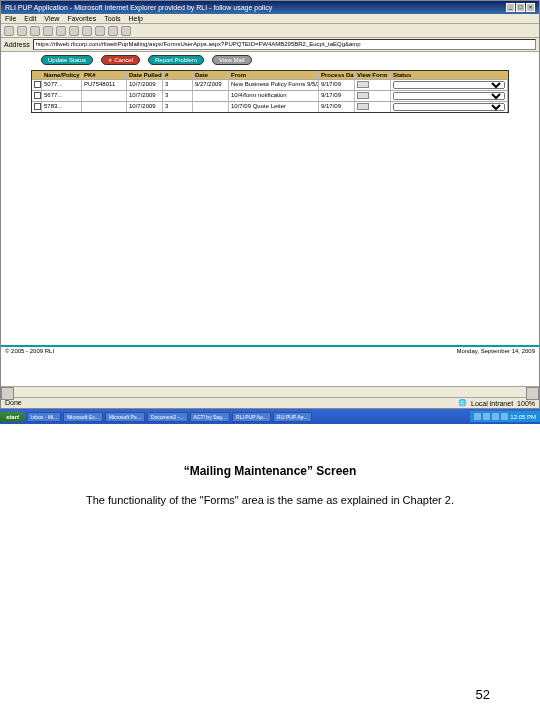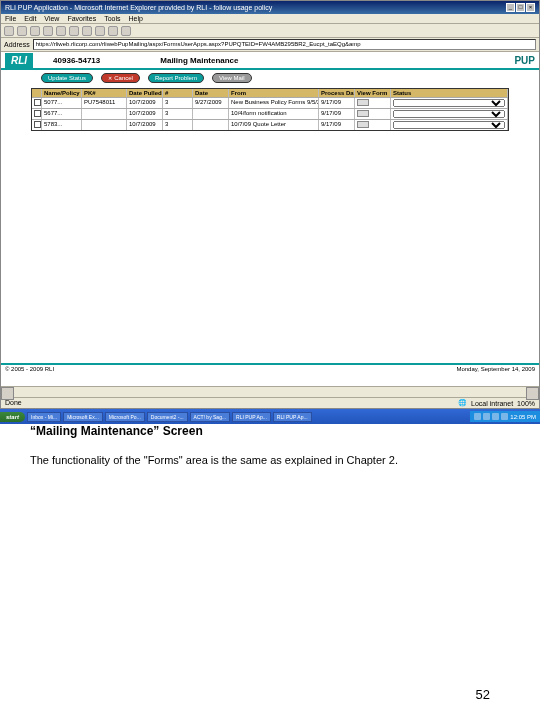--- a/index.html
+++ b/index.html
@@ -55,21 +55,21 @@
   
   .ie-status { background: #ece9d8; font-size: 7px; padding: 1px 4px; display: flex; justify-content: space-between; border-top: 1px solid #aca899; }
   .ie-status-right { display: flex; gap: 4px; align-items: center; }
   
   .taskbar { background: linear-gradient(#3168d5, #2255bb); height: 15px; display: flex; align-items: center; font-size: 6px; }
   .start-btn { background: linear-gradient(#3c873c, #2a6e2a); color: #fff; padding: 2px 6px; font-weight: bold; border-radius: 0 6px 6px 0; font-style: italic; }
   .taskbar-item { background: #4a7dd8; color: #fff; padding: 1px 3px; margin-left: 2px; border: 1px solid #2a4fa0; font-size: 5px; max-width: 50px; overflow: hidden; white-space: nowrap; }
   .systray { margin-left: auto; background: #1d8de0; padding: 2px 4px; color: #fff; display: flex; gap: 2px; align-items: center; }
   .tray-icon { width: 7px; height: 7px; background: #7ab7e8; border-radius: 1px; }
   
-  .caption-area { text-align: left; padding: 0 30px; }
+  .caption-area { text-align: center; margin-top: 40px; padding: 0 30px; }
   .caption-title { font-weight: bold; font-size: 12px; margin-bottom: 16px; }
   .caption-text { font-size: 11px; }
   
   .page-number { position: absolute; bottom: 18px; right: 50px; font-size: 13px; }
 </style>
 </head>
 <body>
 
 <div class="ie-frame">
   <div class="ie-titlebar">
@@ -99,26 +99,20 @@
     <div class="ie-tb-icon"></div>
     <div class="ie-tb-icon"></div>
     <div class="ie-tb-icon"></div>
   </div>
   <div class="ie-address">
     <span>Address</span>
     <div class="ie-address-field">https://rliweb.rlicorp.com/rliwebPupMailing/aspx/FormsUserApps.aspx?PUPQTEID=FW4AMB295BR2_Eucpt_taEQg&amp;amp</div>
   </div>
 
   <div class="content-area">
-    <div class="app-header">
-      <span class="rli-logo">RLI</span>
-      <span class="policy-num">40936-54713</span>
-      <span class="app-title">Mailing Maintenance</span>
-      <span class="pup-label">PUP</span>
-    </div>
 
     <div class="button-row">
       <button class="app-btn btn-teal">Update Status</button>
       <button class="app-btn btn-red">Cancel</button>
       <button class="app-btn btn-teal">Report Problem</button>
       <button class="app-btn btn-gray">View Mail</button>
     </div>
 
     <div class="data-table">
       <div class="data-table-header">

